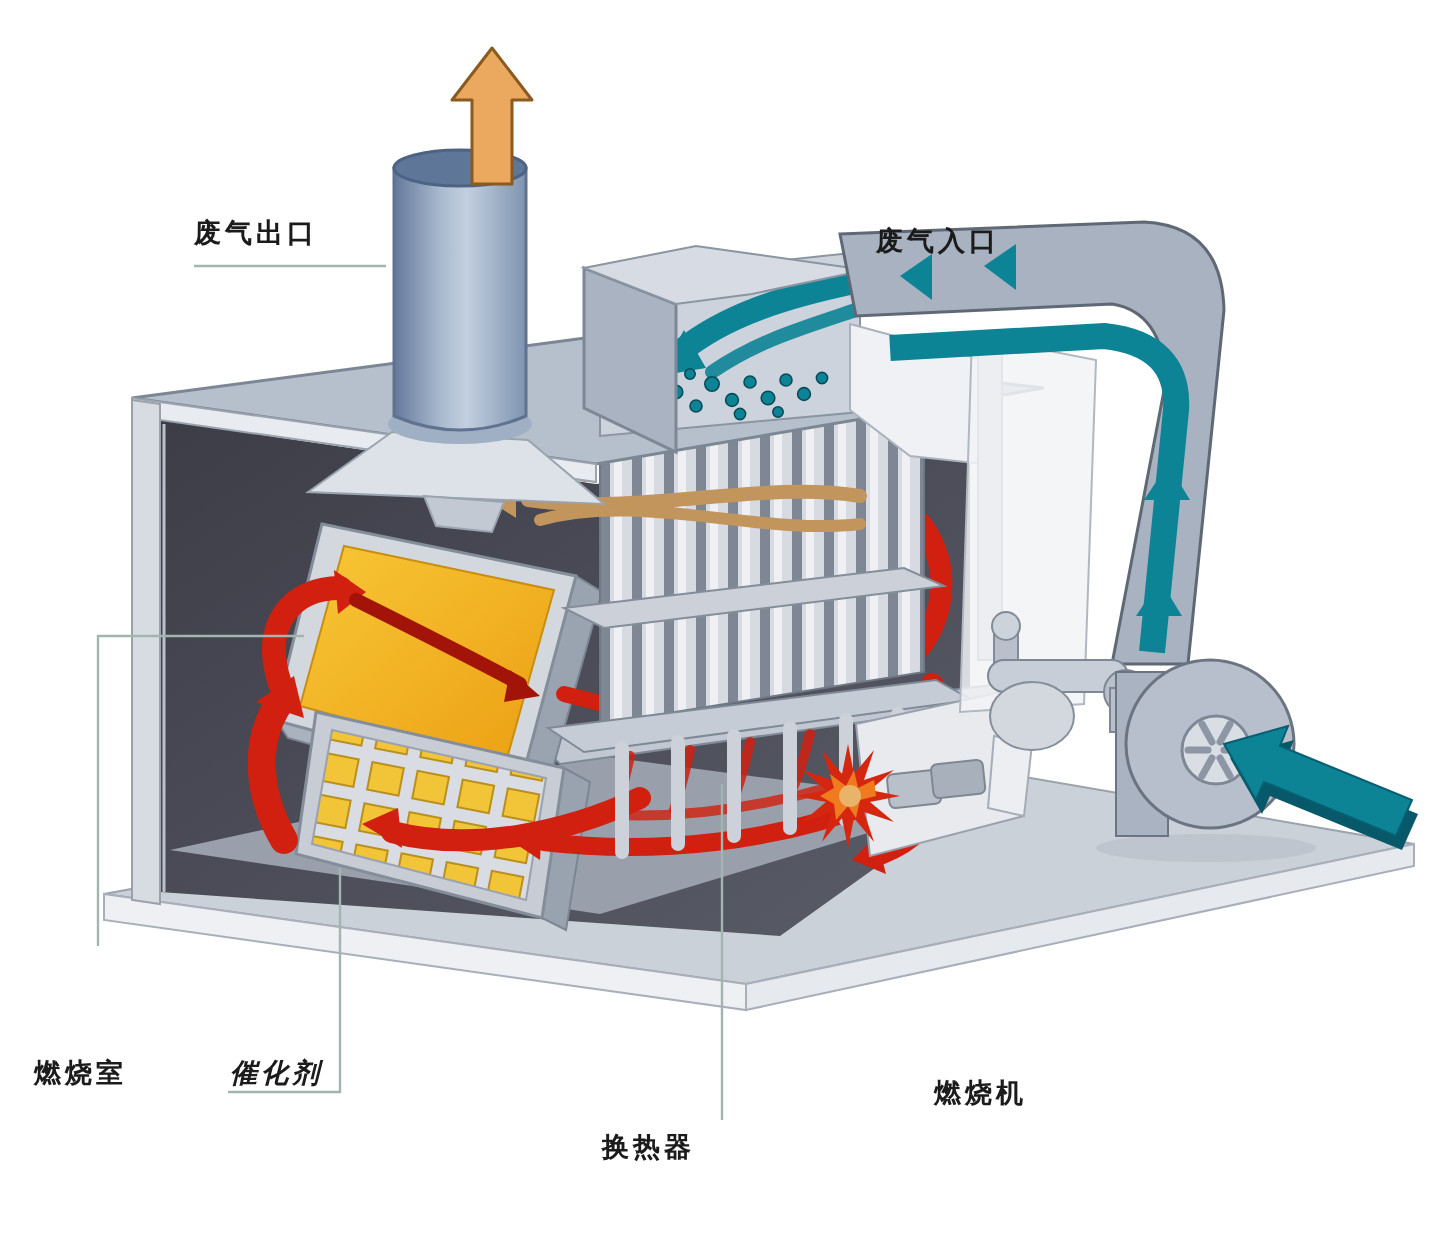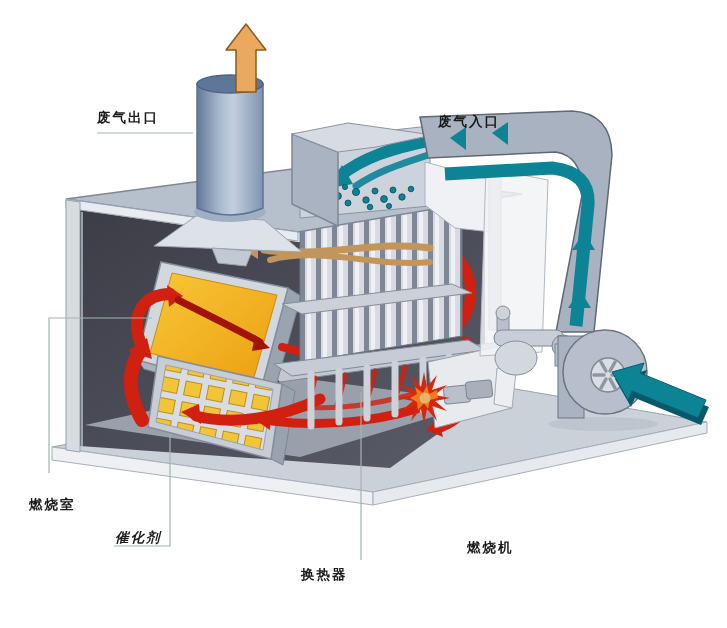--- a/index.html
+++ b/index.html
@@ -222,18 +222,18 @@
   <g stroke="#a2b5ae" stroke-width="1.2" fill="none">
     <line x1="97" y1="133" x2="193" y2="133"></line>
     <polyline points="152,318 49,318 49,473"></polyline>
     <polyline points="170,434 170,546 114,546"></polyline>
     <line x1="361" y1="392" x2="361" y2="560"></line>
   </g>
 </svg>
 
 <div class="lbl" style="left:97px;top:108px;">废气出口</div>
 <div class="lbl" style="left:438px;top:64px;margin-top:48px;">废气入口</div>
-<div class="lbl" style="left:17px;top:495px;margin-left:12px;">燃烧室</div>
+<div class="lbl" style="left:17px;top:528px;">燃烧室</div>
 <div class="lbl" style="left:115px;top:528px;font-style:italic;">催化剂</div>
 <div class="lbl" style="left:301px;top:565px;">换热器</div>
 <div class="lbl" style="left:467px;top:538px;">燃烧机</div>
 
 </div>
 
 </body></html>

